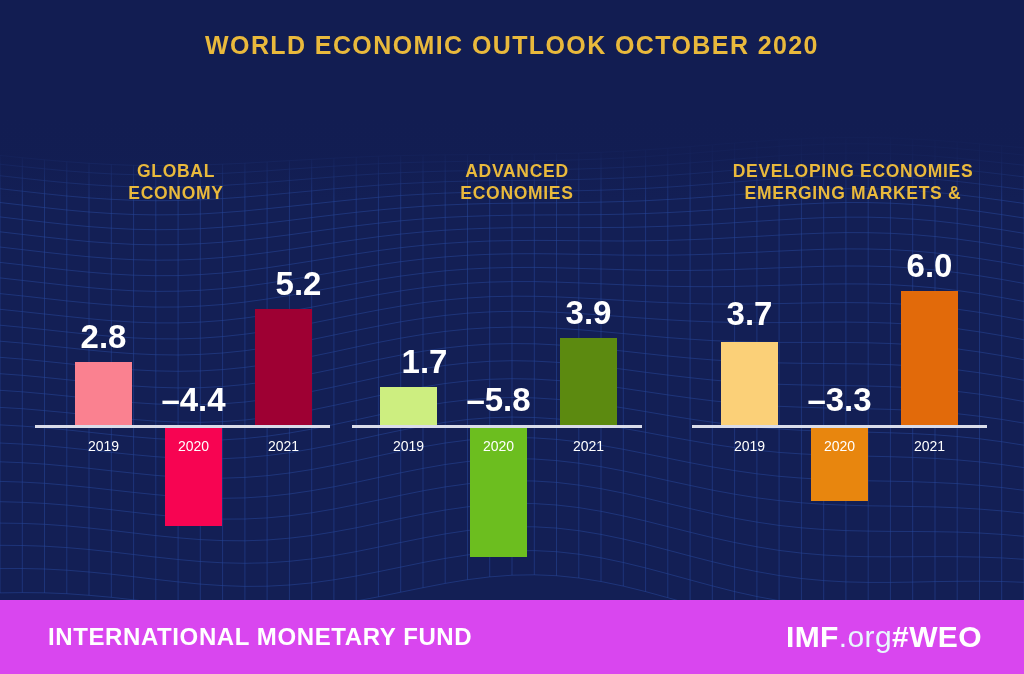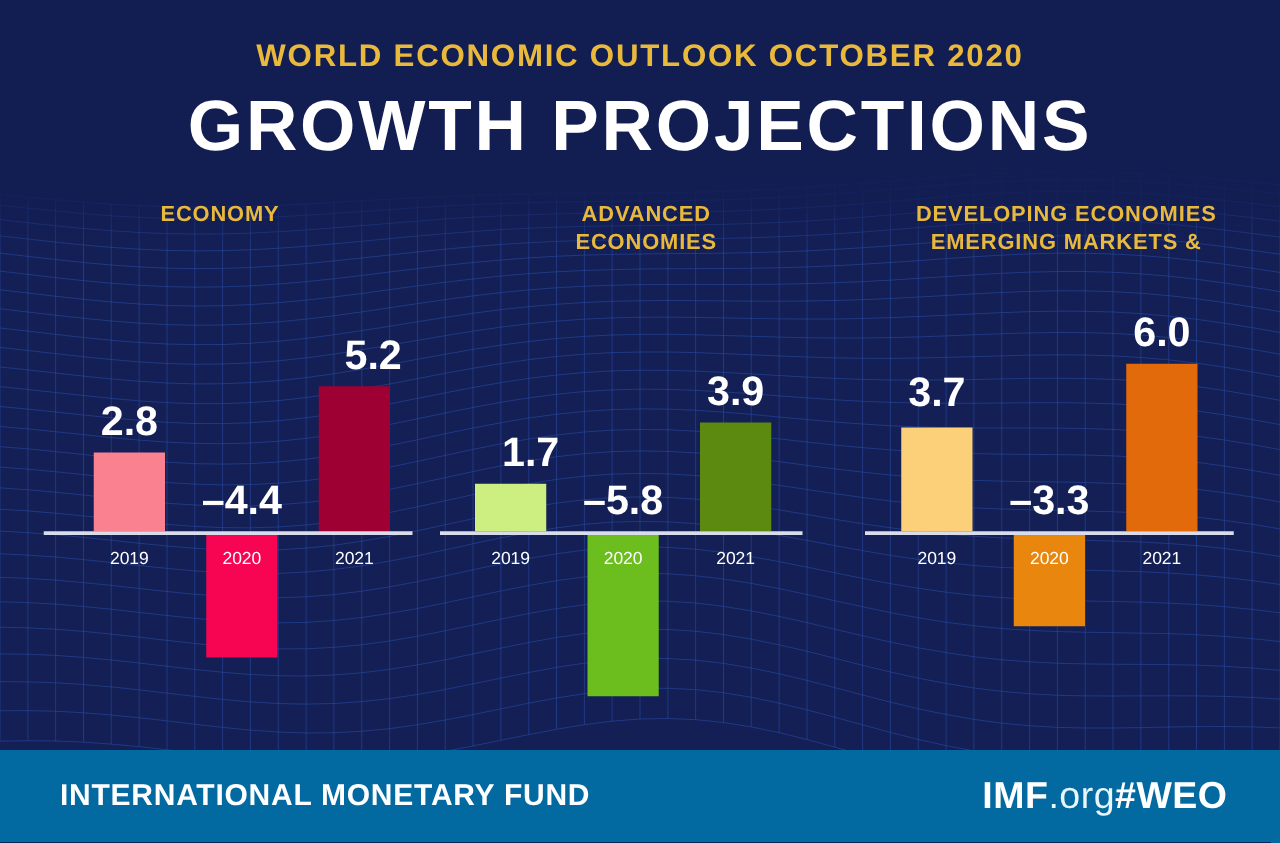--- a/index.html
+++ b/index.html
@@ -89,21 +89,21 @@
     color: #ffffff;
     font-size: 14px;
     text-align: center;
     z-index: 5;
     white-space: nowrap;
   }
   
   #footer {
     position: absolute; left: 0; bottom: 0;
     width: 1024px; height: 74px;
-    background: #0369a1;
+    background: #d946ef;
     z-index: 6;
     display: flex;
     align-items: center;
   }
   #footer-brand {
     position: absolute; left: 48px;
     color: #ffffff;
     font-size: 24px;
     font-weight: bold;
     letter-spacing: 0.6px;
@@ -129,26 +129,26 @@
   <svg id="bg-mesh" viewBox="0 0 1024 600" preserveAspectRatio="none" aria-hidden="true">
     <rect x="0" y="0" width="1024" height="600" fill="#131f55"></rect>
     <g id="mesh-lines" stroke="#3560c8" stroke-width="0.8" fill="none" opacity="0.55">
         <path d="M0.0,155.4L22.3,157.7L44.5,159.8L66.8,161.7L89.0,163.3L111.3,164.5L133.6,165.3L155.8,165.6L178.1,165.5L200.3,165.0L222.6,164.2L244.9,163.2L267.1,161.9L289.4,160.6L311.7,159.4L333.9,158.2L356.2,157.1L378.4,156.2L400.7,155.6L423.0,155.1L445.2,154.8L467.5,154.6L489.7,154.5L512.0,154.3L534.3,154.1L556.5,153.7L578.8,153.1L601.0,152.3L623.3,151.2L645.6,149.8L667.8,148.3L690.1,146.6L712.3,144.8L734.6,143.0L756.9,141.3L779.1,139.9L801.4,138.7L823.7,137.9L845.9,137.5L868.2,137.5L890.4,138.0L912.7,139.0L935.0,140.3L957.2,141.9L979.5,143.8L1001.7,145.8L1024.0,147.8M0.0,164.2L22.3,166.6L44.5,168.8L66.8,170.9L89.0,172.6L111.3,173.9L133.6,174.7L155.8,175.1L178.1,174.9L200.3,174.4L222.6,173.4L244.9,172.2L267.1,170.8L289.4,169.2L311.7,167.7L333.9,166.2L356.2,164.8L378.4,163.7L400.7,162.8L423.0,162.1L445.2,161.7L467.5,161.3L489.7,161.1L512.0,160.9L534.3,160.7L556.5,160.3L578.8,159.8L601.0,159.0L623.3,157.9L645.6,156.6L667.8,155.1L690.1,153.4L712.3,151.5L734.6,149.7L756.9,148.0L779.1,146.4L801.4,145.2L823.7,144.3L845.9,143.8L868.2,143.9L890.4,144.4L912.7,145.4L935.0,146.8L957.2,148.6L979.5,150.6L1001.7,152.8L1024.0,155.1M0.0,175.7L22.3,178.2L44.5,180.6L66.8,182.8L89.0,184.6L111.3,186.0L133.6,186.9L155.8,187.2L178.1,187.1L200.3,186.5L222.6,185.4L244.9,184.0L267.1,182.3L289.4,180.5L311.7,178.7L333.9,176.9L356.2,175.2L378.4,173.8L400.7,172.7L423.0,171.8L445.2,171.1L467.5,170.7L489.7,170.4L512.0,170.1L534.3,169.9L556.5,169.5L578.8,169.0L601.0,168.3L623.3,167.3L645.6,166.1L667.8,164.6L690.1,162.9L712.3,161.1L734.6,159.2L756.9,157.4L779.1,155.8L801.4,154.5L823.7,153.6L845.9,153.1L868.2,153.1L890.4,153.7L912.7,154.7L935.0,156.2L957.2,158.2L979.5,160.4L1001.7,162.8L1024.0,165.2M0.0,188.7L22.3,191.2L44.5,193.7L66.8,196.0L89.0,197.9L111.3,199.3L133.6,200.3L155.8,200.7L178.1,200.5L200.3,199.8L222.6,198.6L244.9,197.0L267.1,195.1L289.4,193.0L311.7,190.9L333.9,188.8L356.2,186.9L378.4,185.2L400.7,183.7L423.0,182.6L445.2,181.7L467.5,181.1L489.7,180.7L512.0,180.5L534.3,180.2L556.5,179.9L578.8,179.5L601.0,178.8L623.3,177.9L645.6,176.8L667.8,175.4L690.1,173.8L712.3,172.0L734.6,170.1L756.9,168.4L779.1,166.7L801.4,165.4L823.7,164.4L845.9,163.9L868.2,163.9L890.4,164.5L912.7,165.6L935.0,167.2L957.2,169.2L979.5,171.6L1001.7,174.2L1024.0,176.9M0.0,202.5L22.3,205.1L44.5,207.6L66.8,210.0L89.0,212.0L111.3,213.5L133.6,214.5L155.8,214.9L178.1,214.7L200.3,214.0L222.6,212.6L244.9,210.9L267.1,208.7L289.4,206.4L311.7,204.0L333.9,201.6L356.2,199.3L378.4,197.3L400.7,195.5L423.0,194.2L445.2,193.1L467.5,192.4L489.7,191.9L512.0,191.5L534.3,191.3L556.5,191.1L578.8,190.7L601.0,190.2L623.3,189.4L645.6,188.4L667.8,187.1L690.1,185.6L712.3,183.9L734.6,182.1L756.9,180.3L779.1,178.7L801.4,177.4L823.7,176.4L845.9,175.8L868.2,175.8L890.4,176.4L912.7,177.6L935.0,179.2L957.2,181.4L979.5,184.0L1001.7,186.8L1024.0,189.7M0.0,216.9L22.3,219.5L44.5,222.1L66.8,224.5L89.0,226.6L111.3,228.2L133.6,229.3L155.8,229.7L178.1,229.5L200.3,228.7L222.6,227.2L244.9,225.3L267.1,223.0L289.4,220.4L311.7,217.6L333.9,214.9L356.2,212.3L378.4,210.0L400.7,208.0L423.0,206.3L445.2,205.0L467.5,204.1L489.7,203.5L512.0,203.2L534.3,202.9L556.5,202.8L578.8,202.5L601.0,202.1L623.3,201.5L645.6,200.7L667.8,199.5L690.1,198.2L712.3,196.6L734.6,194.9L756.9,193.2L779.1,191.6L801.4,190.3L823.7,189.3L845.9,188.7L868.2,188.7L890.4,189.3L912.7,190.5L935.0,192.3L957.2,194.6L979.5,197.3L1001.7,200.3L1024.0,203.4M0.0,231.8L22.3,234.4L44.5,237.0L66.8,239.4L89.0,241.6L111.3,243.2L133.6,244.4L155.8,244.8L178.1,244.6L200.3,243.7L222.6,242.2L244.9,240.1L267.1,237.6L289.4,234.8L311.7,231.7L333.9,228.7L356.2,225.8L378.4,223.2L400.7,220.8L423.0,218.9L445.2,217.4L467.5,216.4L489.7,215.7L512.0,215.2L534.3,215.0L556.5,214.9L578.8,214.8L601.0,214.6L623.3,214.2L645.6,213.5L667.8,212.6L690.1,211.4L712.3,210.0L734.6,208.5L756.9,206.9L779.1,205.4L801.4,204.1L823.7,203.1L845.9,202.5L868.2,202.6L890.4,203.2L912.7,204.4L935.0,206.2L957.2,208.6L979.5,211.4L1001.7,214.6L1024.0,218.0M0.0,247.0L22.3,249.6L44.5,252.2L66.8,254.6L89.0,256.8L111.3,258.5L133.6,259.7L155.8,260.2L178.1,260.0L200.3,259.1L222.6,257.5L244.9,255.3L267.1,252.6L289.4,249.5L311.7,246.2L333.9,242.9L356.2,239.7L378.4,236.7L400.7,234.1L423.0,231.9L445.2,230.2L467.5,229.0L489.7,228.2L512.0,227.7L534.3,227.6L556.5,227.5L578.8,227.6L601.0,227.5L623.3,227.4L645.6,226.9L667.8,226.2L690.1,225.3L712.3,224.1L734.6,222.7L756.9,221.3L779.1,219.9L801.4,218.6L823.7,217.7L845.9,217.2L868.2,217.2L890.4,217.8L912.7,219.1L935.0,220.9L957.2,223.4L979.5,226.4L1001.7,229.7L1024.0,233.3M0.0,262.4L22.3,264.9L44.5,267.5L66.8,270.0L89.0,272.2L111.3,274.0L133.6,275.2L155.8,275.7L178.1,275.6L200.3,274.6L222.6,273.0L244.9,270.7L267.1,267.8L289.4,264.5L311.7,261.0L333.9,257.4L356.2,253.9L378.4,250.6L400.7,247.7L423.0,245.3L445.2,243.4L467.5,242.0L489.7,241.0L512.0,240.6L534.3,240.4L556.5,240.5L578.8,240.7L601.0,240.9L623.3,241.0L645.6,240.8L667.8,240.4L690.1,239.7L712.3,238.8L734.6,237.6L756.9,236.4L779.1,235.1L801.4,234.0L823.7,233.1L845.9,232.6L868.2,232.7L890.4,233.3L912.7,234.6L935.0,236.5L957.2,239.0L979.5,242.1L1001.7,245.6L1024.0,249.3M0.0,277.9L22.3,280.4L44.5,282.9L66.8,285.4L89.0,287.6L111.3,289.5L133.6,290.8L155.8,291.4L178.1,291.2L200.3,290.3L222.6,288.7L244.9,286.3L267.1,283.3L289.4,279.8L311.7,276.1L333.9,272.3L356.2,268.5L378.4,264.9L400.7,261.7L423.0,259.0L445.2,256.9L467.5,255.3L489.7,254.3L512.0,253.8L534.3,253.7L556.5,253.9L578.8,254.3L601.0,254.7L623.3,255.1L645.6,255.2L667.8,255.2L690.1,254.8L712.3,254.1L734.6,253.2L756.9,252.2L779.1,251.1L801.4,250.1L823.7,249.3L845.9,248.9L868.2,249.0L890.4,249.6L912.7,250.9L935.0,252.9L957.2,255.4L979.5,258.6L1001.7,262.1L1024.0,266.0M0.0,293.6L22.3,295.9L44.5,298.4L66.8,300.9L89.0,303.1L111.3,305.0L133.6,306.4L155.8,307.1L178.1,307.0L200.3,306.1L222.6,304.5L244.9,302.1L267.1,299.0L289.4,295.4L311.7,291.5L333.9,287.4L356.2,283.4L378.4,279.5L400.7,276.1L423.0,273.2L445.2,270.8L467.5,269.1L489.7,268.0L512.0,267.5L534.3,267.4L556.5,267.8L578.8,268.4L601.0,269.0L623.3,269.7L645.6,270.2L667.8,270.4L690.1,270.4L712.3,270.1L734.6,269.5L756.9,268.7L779.1,267.8L801.4,267.0L823.7,266.3L845.9,266.0L868.2,266.1L890.4,266.7L912.7,268.0L935.0,270.0L957.2,272.6L979.5,275.8L1001.7,279.4L1024.0,283.4M0.0,309.3L22.3,311.6L44.5,314.0L66.8,316.4L89.0,318.7L111.3,320.7L133.6,322.1L155.8,322.9L178.1,322.9L200.3,322.1L222.6,320.5L244.9,318.0L267.1,314.9L289.4,311.2L311.7,307.2L333.9,302.9L356.2,298.6L378.4,294.6L400.7,290.9L423.0,287.7L445.2,285.2L467.5,283.3L489.7,282.1L512.0,281.6L534.3,281.6L556.5,282.1L578.8,282.9L601.0,283.8L623.3,284.8L645.6,285.6L667.8,286.3L690.1,286.6L712.3,286.7L734.6,286.4L756.9,285.9L779.1,285.3L801.4,284.7L823.7,284.1L845.9,283.9L868.2,284.0L890.4,284.7L912.7,286.0L935.0,287.9L957.2,290.5L979.5,293.7L1001.7,297.5L1024.0,301.5M0.0,325.2L22.3,327.3L44.5,329.6L66.8,332.0L89.0,334.3L111.3,336.3L133.6,337.9L155.8,338.8L178.1,338.9L200.3,338.2L222.6,336.6L244.9,334.2L267.1,331.1L289.4,327.3L311.7,323.2L333.9,318.7L356.2,314.3L378.4,310.0L400.7,306.1L423.0,302.7L445.2,300.0L467.5,298.0L489.7,296.7L512.0,296.2L534.3,296.3L556.5,296.9L578.8,297.9L601.0,299.1L623.3,300.4L645.6,301.7L667.8,302.7L690.1,303.5L712.3,304.0L734.6,304.1L756.9,303.9L779.1,303.6L801.4,303.1L823.7,302.7L845.9,302.6L868.2,302.8L890.4,303.5L912.7,304.7L935.0,306.7L957.2,309.2L979.5,312.4L1001.7,316.2L1024.0,320.3M0.0,341.2L22.3,343.1L44.5,345.4L66.8,347.7L89.0,350.1L111.3,352.1L133.6,353.7L155.8,354.7L178.1,355.0L200.3,354.4L222.6,353.0L244.9,350.7L267.1,347.6L289.4,343.8L311.7,339.6L333.9,335.0L356.2,330.4L378.4,326.0L400.7,321.8L423.0,318.3L445.2,315.4L467.5,313.2L489.7,311.9L512.0,311.3L534.3,311.5L556.5,312.3L578.8,313.5L601.0,315.0L623.3,316.7L645.6,318.3L667.8,319.8L690.1,321.0L712.3,321.9L734.6,322.4L756.9,322.6L779.1,322.6L801.4,322.4L823.7,322.2L845.9,322.1L868.2,322.4L890.4,323.1L912.7,324.3L935.0,326.2L957.2,328.7L979.5,331.9L1001.7,335.6L1024.0,339.7M0.0,357.3L22.3,359.1L44.5,361.3L66.8,363.6L89.0,365.9L111.3,368.0L133.6,369.8L155.8,370.9L178.1,371.3L200.3,370.9L222.6,369.6L244.9,367.4L267.1,364.4L289.4,360.6L311.7,356.4L333.9,351.8L356.2,347.0L378.4,342.4L400.7,338.2L423.0,334.4L445.2,331.4L467.5,329.1L489.7,327.7L512.0,327.1L534.3,327.3L556.5,328.2L578.8,329.7L601.0,331.5L623.3,333.6L645.6,335.6L667.8,337.6L690.1,339.2L712.3,340.6L734.6,341.5L756.9,342.1L779.1,342.4L801.4,342.4L823.7,342.4L845.9,342.5L868.2,342.8L890.4,343.5L912.7,344.7L935.0,346.5L957.2,348.9L979.5,352.0L1001.7,355.6L1024.0,359.7M0.0,373.7L22.3,375.3L44.5,377.4L66.8,379.7L89.0,382.0L111.3,384.2L133.6,386.0L155.8,387.3L178.1,387.9L200.3,387.7L222.6,386.5L244.9,384.5L267.1,381.6L289.4,377.9L311.7,373.7L333.9,369.1L356.2,364.3L378.4,359.5L400.7,355.1L423.0,351.2L445.2,348.0L467.5,345.6L489.7,344.1L512.0,343.6L534.3,343.8L556.5,344.9L578.8,346.6L601.0,348.7L623.3,351.1L645.6,353.6L667.8,356.0L690.1,358.1L712.3,359.9L734.6,361.3L756.9,362.3L779.1,362.9L801.4,363.3L823.7,363.5L845.9,363.7L868.2,364.0L890.4,364.7L912.7,365.8L935.0,367.5L957.2,369.8L979.5,372.8L1001.7,376.3L1024.0,380.3M0.0,390.3L22.3,391.8L44.5,393.8L66.8,396.0L89.0,398.3L111.3,400.6L133.6,402.6L155.8,404.0L178.1,404.8L200.3,404.8L222.6,403.8L244.9,402.0L267.1,399.3L289.4,395.7L311.7,391.5L333.9,386.9L356.2,382.1L378.4,377.3L400.7,372.7L423.0,368.7L445.2,365.4L467.5,362.9L489.7,361.3L512.0,360.7L534.3,361.1L556.5,362.3L578.8,364.2L601.0,366.6L623.3,369.3L645.6,372.3L667.8,375.1L690.1,377.7L712.3,380.0L734.6,381.9L756.9,383.3L779.1,384.3L801.4,384.9L823.7,385.3L845.9,385.6L868.2,386.0L890.4,386.7L912.7,387.7L935.0,389.3L957.2,391.4L979.5,394.2L1001.7,397.6L1024.0,401.5M0.0,407.4L22.3,408.7L44.5,410.6L66.8,412.7L89.0,415.1L111.3,417.4L133.6,419.5L155.8,421.1L178.1,422.1L200.3,422.3L222.6,421.6L244.9,420.0L267.1,417.4L289.4,414.1L311.7,410.0L333.9,405.4L356.2,400.6L378.4,395.7L400.7,391.1L423.0,387.0L445.2,383.5L467.5,380.9L489.7,379.3L512.0,378.7L534.3,379.1L556.5,380.4L578.8,382.5L601.0,385.2L623.3,388.3L645.6,391.6L667.8,394.9L690.1,398.0L712.3,400.8L734.6,403.1L756.9,404.9L779.1,406.3L801.4,407.2L823.7,407.9L845.9,408.3L868.2,408.8L890.4,409.4L912.7,410.3L935.0,411.7L957.2,413.7L979.5,416.3L1001.7,419.4L1024.0,423.1M0.0,424.9L22.3,426.1L44.5,427.8L66.8,429.9L89.0,432.2L111.3,434.6L133.6,436.8L155.8,438.6L178.1,439.9L200.3,440.3L222.6,439.9L244.9,438.5L267.1,436.2L289.4,433.0L311.7,429.1L333.9,424.6L356.2,419.8L378.4,415.0L400.7,410.3L423.0,406.1L445.2,402.5L467.5,399.8L489.7,398.1L512.0,397.5L534.3,397.9L556.5,399.3L578.8,401.5L601.0,404.5L623.3,407.9L645.6,411.6L667.8,415.4L690.1,419.0L712.3,422.2L734.6,425.0L756.9,427.3L779.1,429.0L801.4,430.3L823.7,431.1L845.9,431.7L868.2,432.2L890.4,432.8L912.7,433.6L935.0,434.8L957.2,436.5L979.5,438.8L1001.7,441.7L1024.0,445.2M0.0,443.0L22.3,444.1L44.5,445.6L66.8,447.7L89.0,450.0L111.3,452.4L133.6,454.7L155.8,456.7L178.1,458.1L200.3,458.9L222.6,458.7L244.9,457.6L267.1,455.6L289.4,452.7L311.7,448.9L333.9,444.6L356.2,439.9L378.4,435.0L400.7,430.3L423.0,426.0L445.2,422.3L467.5,419.5L489.7,417.7L512.0,417.1L534.3,417.5L556.5,418.9L578.8,421.3L601.0,424.5L623.3,428.3L645.6,432.3L667.8,436.5L690.1,440.5L712.3,444.3L734.6,447.5L756.9,450.2L779.1,452.4L801.4,453.9L823.7,455.0L845.9,455.7L868.2,456.2L890.4,456.7L912.7,457.4L935.0,458.4L957.2,459.9L979.5,461.9L1001.7,464.5L1024.0,467.6M0.0,461.8L22.3,462.7L44.5,464.1L66.8,466.1L89.0,468.3L111.3,470.8L133.6,473.2L155.8,475.4L178.1,477.0L200.3,478.0L222.6,478.2L244.9,477.4L267.1,475.7L289.4,473.0L311.7,469.5L333.9,465.3L356.2,460.7L378.4,455.8L400.7,451.1L423.0,446.8L445.2,443.0L467.5,440.1L489.7,438.2L512.0,437.5L534.3,437.9L556.5,439.4L578.8,441.9L601.0,445.3L623.3,449.3L645.6,453.7L667.8,458.2L690.1,462.7L712.3,466.9L734.6,470.6L756.9,473.8L779.1,476.3L801.4,478.1L823.7,479.4L845.9,480.2L868.2,480.8L890.4,481.2L912.7,481.7L935.0,482.5L957.2,483.6L979.5,485.3L1001.7,487.5L1024.0,490.3M0.0,481.4L22.3,482.1L44.5,483.3L66.8,485.2L89.0,487.4L111.3,489.9L133.6,492.4L155.8,494.7L178.1,496.6L200.3,497.9L222.6,498.3L244.9,497.9L267.1,496.4L289.4,494.0L311.7,490.7L333.9,486.8L356.2,482.3L378.4,477.5L400.7,472.8L423.0,468.4L445.2,464.5L467.5,461.5L489.7,459.5L512.0,458.7L534.3,459.0L556.5,460.6L578.8,463.2L601.0,466.7L623.3,470.9L645.6,475.6L667.8,480.6L690.1,485.4L712.3,490.1L734.6,494.2L756.9,497.8L779.1,500.6L801.4,502.8L823.7,504.3L845.9,505.2L868.2,505.8L890.4,506.1L912.7,506.5L935.0,506.9L957.2,507.8L979.5,509.1L1001.7,510.9L1024.0,513.2M0.0,501.7L22.3,502.3L44.5,503.4L66.8,505.1L89.0,507.3L111.3,509.7L133.6,512.3L155.8,514.8L178.1,516.9L200.3,518.4L222.6,519.1L244.9,519.0L267.1,517.9L289.4,515.8L311.7,512.8L333.9,509.0L356.2,504.6L378.4,500.0L400.7,495.3L423.0,490.8L445.2,486.9L467.5,483.8L489.7,481.7L512.0,480.7L534.3,481.0L556.5,482.4L578.8,485.1L601.0,488.7L623.3,493.1L645.6,498.1L667.8,503.4L690.1,508.6L712.3,513.6L734.6,518.2L756.9,522.1L779.1,525.4L801.4,527.8L823.7,529.5L845.9,530.6L868.2,531.1L890.4,531.4L912.7,531.5L935.0,531.7L957.2,532.1L979.5,533.0L1001.7,534.4L1024.0,536.3M0.0,523.1L22.3,523.4L44.5,524.3L66.8,525.9L89.0,528.0L111.3,530.4L133.6,533.0L155.8,535.6L178.1,537.8L200.3,539.6L222.6,540.6L244.9,540.8L267.1,540.0L289.4,538.2L311.7,535.5L333.9,531.9L356.2,527.8L378.4,523.2L400.7,518.5L423.0,514.0L445.2,510.0L467.5,506.8L489.7,504.5L512.0,503.4L534.3,503.6L556.5,505.0L578.8,507.6L601.0,511.3L623.3,515.9L645.6,521.0L667.8,526.6L690.1,532.2L712.3,537.6L734.6,542.5L756.9,546.8L779.1,550.4L801.4,553.1L823.7,555.0L845.9,556.2L868.2,556.7L890.4,556.8L912.7,556.7L935.0,556.6L957.2,556.7L979.5,557.1L1001.7,557.9L1024.0,559.3M0.0,545.3L22.3,545.5L44.5,546.2L66.8,547.6L89.0,549.5L111.3,551.9L133.6,554.5L155.8,557.1L178.1,559.5L200.3,561.5L222.6,562.8L244.9,563.3L267.1,562.8L289.4,561.3L311.7,558.9L333.9,555.6L356.2,551.6L378.4,547.1L400.7,542.5L423.0,538.0L445.2,533.9L467.5,530.5L489.7,528.1L512.0,526.8L534.3,526.8L556.5,528.1L578.8,530.7L601.0,534.4L623.3,539.0L645.6,544.3L667.8,550.1L690.1,556.0L712.3,561.7L734.6,567.0L756.9,571.6L779.1,575.5L801.4,578.5L823.7,580.6L845.9,581.9L868.2,582.4L890.4,582.4L912.7,582.1L935.0,581.6L957.2,581.3L979.5,581.2L1001.7,581.5L1024.0,582.3M0.0,568.6L22.3,568.5L44.5,569.0L66.8,570.2L89.0,572.0L111.3,574.2L133.6,576.7L155.8,579.4L178.1,581.9L200.3,584.1L222.6,585.6L244.9,586.4L267.1,586.2L289.4,585.0L311.7,582.9L333.9,579.8L356.2,576.0L378.4,571.7L400.7,567.1L423.0,562.5L445.2,558.4L467.5,554.9L489.7,552.3L512.0,550.8L534.3,550.6L556.5,551.7L578.8,554.2L601.0,557.8L623.3,562.5L645.6,567.9L667.8,573.8L690.1,579.9L712.3,585.9L734.6,591.6L756.9,596.5L779.1,600.7L801.4,603.9L823.7,606.2L845.9,607.6L868.2,608.1L890.4,608.0L912.7,607.4L935.0,606.6L957.2,605.8L979.5,605.2L1001.7,605.0L1024.0,605.2M0.0,592.9L22.3,592.6L44.5,592.8L66.8,593.7L89.0,595.3L111.3,597.3L133.6,599.8L155.8,602.4L178.1,605.0L200.3,607.2L222.6,609.0L244.9,610.0L267.1,610.1L289.4,609.3L311.7,607.4L333.9,604.6L356.2,601.0L378.4,596.8L400.7,592.2L423.0,587.7L445.2,583.4L467.5,579.7L489.7,576.9L512.0,575.2L534.3,574.8L556.5,575.7L578.8,578.0L601.0,581.5L623.3,586.1L645.6,591.6L667.8,597.7L690.1,604.0L712.3,610.2L734.6,616.1L756.9,621.4L779.1,625.8L801.4,629.3L823.7,631.7L845.9,633.1L868.2,633.7L890.4,633.4L912.7,632.6L935.0,631.4L957.2,630.2L979.5,629.1L1001.7,628.3L1024.0,627.9M0.0,155.4L0.0,164.2L0.0,175.7L0.0,188.7L0.0,202.5L0.0,216.9L0.0,231.8L0.0,247.0L0.0,262.4L0.0,277.9L0.0,293.6L0.0,309.3L0.0,325.2L0.0,341.2L0.0,357.3L0.0,373.7L0.0,390.3L0.0,407.4L0.0,424.9L0.0,443.0L0.0,461.8L0.0,481.4L0.0,501.7L0.0,523.1L0.0,545.3L0.0,568.6L0.0,592.9M22.3,157.7L22.3,166.6L22.3,178.2L22.3,191.2L22.3,205.1L22.3,219.5L22.3,234.4L22.3,249.6L22.3,264.9L22.3,280.4L22.3,295.9L22.3,311.6L22.3,327.3L22.3,343.1L22.3,359.1L22.3,375.3L22.3,391.8L22.3,408.7L22.3,426.1L22.3,444.1L22.3,462.7L22.3,482.1L22.3,502.3L22.3,523.4L22.3,545.5L22.3,568.5L22.3,592.6M44.5,159.8L44.5,168.8L44.5,180.6L44.5,193.7L44.5,207.6L44.5,222.1L44.5,237.0L44.5,252.2L44.5,267.5L44.5,282.9L44.5,298.4L44.5,314.0L44.5,329.6L44.5,345.4L44.5,361.3L44.5,377.4L44.5,393.8L44.5,410.6L44.5,427.8L44.5,445.6L44.5,464.1L44.5,483.3L44.5,503.4L44.5,524.3L44.5,546.2L44.5,569.0L44.5,592.8M66.8,161.7L66.8,170.9L66.8,182.8L66.8,196.0L66.8,210.0L66.8,224.5L66.8,239.4L66.8,254.6L66.8,270.0L66.8,285.4L66.8,300.9L66.8,316.4L66.8,332.0L66.8,347.7L66.8,363.6L66.8,379.7L66.8,396.0L66.8,412.7L66.8,429.9L66.8,447.7L66.8,466.1L66.8,485.2L66.8,505.1L66.8,525.9L66.8,547.6L66.8,570.2L66.8,593.7M89.0,163.3L89.0,172.6L89.0,184.6L89.0,197.9L89.0,212.0L89.0,226.6L89.0,241.6L89.0,256.8L89.0,272.2L89.0,287.6L89.0,303.1L89.0,318.7L89.0,334.3L89.0,350.1L89.0,365.9L89.0,382.0L89.0,398.3L89.0,415.1L89.0,432.2L89.0,450.0L89.0,468.3L89.0,487.4L89.0,507.3L89.0,528.0L89.0,549.5L89.0,572.0L89.0,595.3M111.3,164.5L111.3,173.9L111.3,186.0L111.3,199.3L111.3,213.5L111.3,228.2L111.3,243.2L111.3,258.5L111.3,274.0L111.3,289.5L111.3,305.0L111.3,320.7L111.3,336.3L111.3,352.1L111.3,368.0L111.3,384.2L111.3,400.6L111.3,417.4L111.3,434.6L111.3,452.4L111.3,470.8L111.3,489.9L111.3,509.7L111.3,530.4L111.3,551.9L111.3,574.2L111.3,597.3M133.6,165.3L133.6,174.7L133.6,186.9L133.6,200.3L133.6,214.5L133.6,229.3L133.6,244.4L133.6,259.7L133.6,275.2L133.6,290.8L133.6,306.4L133.6,322.1L133.6,337.9L133.6,353.7L133.6,369.8L133.6,386.0L133.6,402.6L133.6,419.5L133.6,436.8L133.6,454.7L133.6,473.2L133.6,492.4L133.6,512.3L133.6,533.0L133.6,554.5L133.6,576.7L133.6,599.8M155.8,165.6L155.8,175.1L155.8,187.2L155.8,200.7L155.8,214.9L155.8,229.7L155.8,244.8L155.8,260.2L155.8,275.7L155.8,291.4L155.8,307.1L155.8,322.9L155.8,338.8L155.8,354.7L155.8,370.9L155.8,387.3L155.8,404.0L155.8,421.1L155.8,438.6L155.8,456.7L155.8,475.4L155.8,494.7L155.8,514.8L155.8,535.6L155.8,557.1L155.8,579.4L155.8,602.4M178.1,165.5L178.1,174.9L178.1,187.1L178.1,200.5L178.1,214.7L178.1,229.5L178.1,244.6L178.1,260.0L178.1,275.6L178.1,291.2L178.1,307.0L178.1,322.9L178.1,338.9L178.1,355.0L178.1,371.3L178.1,387.9L178.1,404.8L178.1,422.1L178.1,439.9L178.1,458.1L178.1,477.0L178.1,496.6L178.1,516.9L178.1,537.8L178.1,559.5L178.1,581.9L178.1,605.0M200.3,165.0L200.3,174.4L200.3,186.5L200.3,199.8L200.3,214.0L200.3,228.7L200.3,243.7L200.3,259.1L200.3,274.6L200.3,290.3L200.3,306.1L200.3,322.1L200.3,338.2L200.3,354.4L200.3,370.9L200.3,387.7L200.3,404.8L200.3,422.3L200.3,440.3L200.3,458.9L200.3,478.0L200.3,497.9L200.3,518.4L200.3,539.6L200.3,561.5L200.3,584.1L200.3,607.2M222.6,164.2L222.6,173.4L222.6,185.4L222.6,198.6L222.6,212.6L222.6,227.2L222.6,242.2L222.6,257.5L222.6,273.0L222.6,288.7L222.6,304.5L222.6,320.5L222.6,336.6L222.6,353.0L222.6,369.6L222.6,386.5L222.6,403.8L222.6,421.6L222.6,439.9L222.6,458.7L222.6,478.2L222.6,498.3L222.6,519.1L222.6,540.6L222.6,562.8L222.6,585.6L222.6,609.0M244.9,163.2L244.9,172.2L244.9,184.0L244.9,197.0L244.9,210.9L244.9,225.3L244.9,240.1L244.9,255.3L244.9,270.7L244.9,286.3L244.9,302.1L244.9,318.0L244.9,334.2L244.9,350.7L244.9,367.4L244.9,384.5L244.9,402.0L244.9,420.0L244.9,438.5L244.9,457.6L244.9,477.4L244.9,497.9L244.9,519.0L244.9,540.8L244.9,563.3L244.9,586.4L244.9,610.0M267.1,161.9L267.1,170.8L267.1,182.3L267.1,195.1L267.1,208.7L267.1,223.0L267.1,237.6L267.1,252.6L267.1,267.8L267.1,283.3L267.1,299.0L267.1,314.9L267.1,331.1L267.1,347.6L267.1,364.4L267.1,381.6L267.1,399.3L267.1,417.4L267.1,436.2L267.1,455.6L267.1,475.7L267.1,496.4L267.1,517.9L267.1,540.0L267.1,562.8L267.1,586.2L267.1,610.1M289.4,160.6L289.4,169.2L289.4,180.5L289.4,193.0L289.4,206.4L289.4,220.4L289.4,234.8L289.4,249.5L289.4,264.5L289.4,279.8L289.4,295.4L289.4,311.2L289.4,327.3L289.4,343.8L289.4,360.6L289.4,377.9L289.4,395.7L289.4,414.1L289.4,433.0L289.4,452.7L289.4,473.0L289.4,494.0L289.4,515.8L289.4,538.2L289.4,561.3L289.4,585.0L289.4,609.3M311.7,159.4L311.7,167.7L311.7,178.7L311.7,190.9L311.7,204.0L311.7,217.6L311.7,231.7L311.7,246.2L311.7,261.0L311.7,276.1L311.7,291.5L311.7,307.2L311.7,323.2L311.7,339.6L311.7,356.4L311.7,373.7L311.7,391.5L311.7,410.0L311.7,429.1L311.7,448.9L311.7,469.5L311.7,490.7L311.7,512.8L311.7,535.5L311.7,558.9L311.7,582.9L311.7,607.4M333.9,158.2L333.9,166.2L333.9,176.9L333.9,188.8L333.9,201.6L333.9,214.9L333.9,228.7L333.9,242.9L333.9,257.4L333.9,272.3L333.9,287.4L333.9,302.9L333.9,318.7L333.9,335.0L333.9,351.8L333.9,369.1L333.9,386.9L333.9,405.4L333.9,424.6L333.9,444.6L333.9,465.3L333.9,486.8L333.9,509.0L333.9,531.9L333.9,555.6L333.9,579.8L333.9,604.6M356.2,157.1L356.2,164.8L356.2,175.2L356.2,186.9L356.2,199.3L356.2,212.3L356.2,225.8L356.2,239.7L356.2,253.9L356.2,268.5L356.2,283.4L356.2,298.6L356.2,314.3L356.2,330.4L356.2,347.0L356.2,364.3L356.2,382.1L356.2,400.6L356.2,419.8L356.2,439.9L356.2,460.7L356.2,482.3L356.2,504.6L356.2,527.8L356.2,551.6L356.2,576.0L356.2,601.0M378.4,156.2L378.4,163.7L378.4,173.8L378.4,185.2L378.4,197.3L378.4,210.0L378.4,223.2L378.4,236.7L378.4,250.6L378.4,264.9L378.4,279.5L378.4,294.6L378.4,310.0L378.4,326.0L378.4,342.4L378.4,359.5L378.4,377.3L378.4,395.7L378.4,415.0L378.4,435.0L378.4,455.8L378.4,477.5L378.4,500.0L378.4,523.2L378.4,547.1L378.4,571.7L378.4,596.8M400.7,155.6L400.7,162.8L400.7,172.7L400.7,183.7L400.7,195.5L400.7,208.0L400.7,220.8L400.7,234.1L400.7,247.7L400.7,261.7L400.7,276.1L400.7,290.9L400.7,306.1L400.7,321.8L400.7,338.2L400.7,355.1L400.7,372.7L400.7,391.1L400.7,410.3L400.7,430.3L400.7,451.1L400.7,472.8L400.7,495.3L400.7,518.5L400.7,542.5L400.7,567.1L400.7,592.2M423.0,155.1L423.0,162.1L423.0,171.8L423.0,182.6L423.0,194.2L423.0,206.3L423.0,218.9L423.0,231.9L423.0,245.3L423.0,259.0L423.0,273.2L423.0,287.7L423.0,302.7L423.0,318.3L423.0,334.4L423.0,351.2L423.0,368.7L423.0,387.0L423.0,406.1L423.0,426.0L423.0,446.8L423.0,468.4L423.0,490.8L423.0,514.0L423.0,538.0L423.0,562.5L423.0,587.7M445.2,154.8L445.2,161.7L445.2,171.1L445.2,181.7L445.2,193.1L445.2,205.0L445.2,217.4L445.2,230.2L445.2,243.4L445.2,256.9L445.2,270.8L445.2,285.2L445.2,300.0L445.2,315.4L445.2,331.4L445.2,348.0L445.2,365.4L445.2,383.5L445.2,402.5L445.2,422.3L445.2,443.0L445.2,464.5L445.2,486.9L445.2,510.0L445.2,533.9L445.2,558.4L445.2,583.4M467.5,154.6L467.5,161.3L467.5,170.7L467.5,181.1L467.5,192.4L467.5,204.1L467.5,216.4L467.5,229.0L467.5,242.0L467.5,255.3L467.5,269.1L467.5,283.3L467.5,298.0L467.5,313.2L467.5,329.1L467.5,345.6L467.5,362.9L467.5,380.9L467.5,399.8L467.5,419.5L467.5,440.1L467.5,461.5L467.5,483.8L467.5,506.8L467.5,530.5L467.5,554.9L467.5,579.7M489.7,154.5L489.7,161.1L489.7,170.4L489.7,180.7L489.7,191.9L489.7,203.5L489.7,215.7L489.7,228.2L489.7,241.0L489.7,254.3L489.7,268.0L489.7,282.1L489.7,296.7L489.7,311.9L489.7,327.7L489.7,344.1L489.7,361.3L489.7,379.3L489.7,398.1L489.7,417.7L489.7,438.2L489.7,459.5L489.7,481.7L489.7,504.5L489.7,528.1L489.7,552.3L489.7,576.9M512.0,154.3L512.0,160.9L512.0,170.1L512.0,180.5L512.0,191.5L512.0,203.2L512.0,215.2L512.0,227.7L512.0,240.6L512.0,253.8L512.0,267.5L512.0,281.6L512.0,296.2L512.0,311.3L512.0,327.1L512.0,343.6L512.0,360.7L512.0,378.7L512.0,397.5L512.0,417.1L512.0,437.5L512.0,458.7L512.0,480.7L512.0,503.4L512.0,526.8L512.0,550.8L512.0,575.2M534.3,154.1L534.3,160.7L534.3,169.9L534.3,180.2L534.3,191.3L534.3,202.9L534.3,215.0L534.3,227.6L534.3,240.4L534.3,253.7L534.3,267.4L534.3,281.6L534.3,296.3L534.3,311.5L534.3,327.3L534.3,343.8L534.3,361.1L534.3,379.1L534.3,397.9L534.3,417.5L534.3,437.9L534.3,459.0L534.3,481.0L534.3,503.6L534.3,526.8L534.3,550.6L534.3,574.8M556.5,153.7L556.5,160.3L556.5,169.5L556.5,179.9L556.5,191.1L556.5,202.8L556.5,214.9L556.5,227.5L556.5,240.5L556.5,253.9L556.5,267.8L556.5,282.1L556.5,296.9L556.5,312.3L556.5,328.2L556.5,344.9L556.5,362.3L556.5,380.4L556.5,399.3L556.5,418.9L556.5,439.4L556.5,460.6L556.5,482.4L556.5,505.0L556.5,528.1L556.5,551.7L556.5,575.7M578.8,153.1L578.8,159.8L578.8,169.0L578.8,179.5L578.8,190.7L578.8,202.5L578.8,214.8L578.8,227.6L578.8,240.7L578.8,254.3L578.8,268.4L578.8,282.9L578.8,297.9L578.8,313.5L578.8,329.7L578.8,346.6L578.8,364.2L578.8,382.5L578.8,401.5L578.8,421.3L578.8,441.9L578.8,463.2L578.8,485.1L578.8,507.6L578.8,530.7L578.8,554.2L578.8,578.0M601.0,152.3L601.0,159.0L601.0,168.3L601.0,178.8L601.0,190.2L601.0,202.1L601.0,214.6L601.0,227.5L601.0,240.9L601.0,254.7L601.0,269.0L601.0,283.8L601.0,299.1L601.0,315.0L601.0,331.5L601.0,348.7L601.0,366.6L601.0,385.2L601.0,404.5L601.0,424.5L601.0,445.3L601.0,466.7L601.0,488.7L601.0,511.3L601.0,534.4L601.0,557.8L601.0,581.5M623.3,151.2L623.3,157.9L623.3,167.3L623.3,177.9L623.3,189.4L623.3,201.5L623.3,214.2L623.3,227.4L623.3,241.0L623.3,255.1L623.3,269.7L623.3,284.8L623.3,300.4L623.3,316.7L623.3,333.6L623.3,351.1L623.3,369.3L623.3,388.3L623.3,407.9L623.3,428.3L623.3,449.3L623.3,470.9L623.3,493.1L623.3,515.9L623.3,539.0L623.3,562.5L623.3,586.1M645.6,149.8L645.6,156.6L645.6,166.1L645.6,176.8L645.6,188.4L645.6,200.7L645.6,213.5L645.6,226.9L645.6,240.8L645.6,255.2L645.6,270.2L645.6,285.6L645.6,301.7L645.6,318.3L645.6,335.6L645.6,353.6L645.6,372.3L645.6,391.6L645.6,411.6L645.6,432.3L645.6,453.7L645.6,475.6L645.6,498.1L645.6,521.0L645.6,544.3L645.6,567.9L645.6,591.6M667.8,148.3L667.8,155.1L667.8,164.6L667.8,175.4L667.8,187.1L667.8,199.5L667.8,212.6L667.8,226.2L667.8,240.4L667.8,255.2L667.8,270.4L667.8,286.3L667.8,302.7L667.8,319.8L667.8,337.6L667.8,356.0L667.8,375.1L667.8,394.9L667.8,415.4L667.8,436.5L667.8,458.2L667.8,480.6L667.8,503.4L667.8,526.6L667.8,550.1L667.8,573.8L667.8,597.7M690.1,146.6L690.1,153.4L690.1,162.9L690.1,173.8L690.1,185.6L690.1,198.2L690.1,211.4L690.1,225.3L690.1,239.7L690.1,254.8L690.1,270.4L690.1,286.6L690.1,303.5L690.1,321.0L690.1,339.2L690.1,358.1L690.1,377.7L690.1,398.0L690.1,419.0L690.1,440.5L690.1,462.7L690.1,485.4L690.1,508.6L690.1,532.2L690.1,556.0L690.1,579.9L690.1,604.0M712.3,144.8L712.3,151.5L712.3,161.1L712.3,172.0L712.3,183.9L712.3,196.6L712.3,210.0L712.3,224.1L712.3,238.8L712.3,254.1L712.3,270.1L712.3,286.7L712.3,304.0L712.3,321.9L712.3,340.6L712.3,359.9L712.3,380.0L712.3,400.8L712.3,422.2L712.3,444.3L712.3,466.9L712.3,490.1L712.3,513.6L712.3,537.6L712.3,561.7L712.3,585.9L712.3,610.2M734.6,143.0L734.6,149.7L734.6,159.2L734.6,170.1L734.6,182.1L734.6,194.9L734.6,208.5L734.6,222.7L734.6,237.6L734.6,253.2L734.6,269.5L734.6,286.4L734.6,304.1L734.6,322.4L734.6,341.5L734.6,361.3L734.6,381.9L734.6,403.1L734.6,425.0L734.6,447.5L734.6,470.6L734.6,494.2L734.6,518.2L734.6,542.5L734.6,567.0L734.6,591.6L734.6,616.1M756.9,141.3L756.9,148.0L756.9,157.4L756.9,168.4L756.9,180.3L756.9,193.2L756.9,206.9L756.9,221.3L756.9,236.4L756.9,252.2L756.9,268.7L756.9,285.9L756.9,303.9L756.9,322.6L756.9,342.1L756.9,362.3L756.9,383.3L756.9,404.9L756.9,427.3L756.9,450.2L756.9,473.8L756.9,497.8L756.9,522.1L756.9,546.8L756.9,571.6L756.9,596.5L756.9,621.4M779.1,139.9L779.1,146.4L779.1,155.8L779.1,166.7L779.1,178.7L779.1,191.6L779.1,205.4L779.1,219.9L779.1,235.1L779.1,251.1L779.1,267.8L779.1,285.3L779.1,303.6L779.1,322.6L779.1,342.4L779.1,362.9L779.1,384.3L779.1,406.3L779.1,429.0L779.1,452.4L779.1,476.3L779.1,500.6L779.1,525.4L779.1,550.4L779.1,575.5L779.1,600.7L779.1,625.8M801.4,138.7L801.4,145.2L801.4,154.5L801.4,165.4L801.4,177.4L801.4,190.3L801.4,204.1L801.4,218.6L801.4,234.0L801.4,250.1L801.4,267.0L801.4,284.7L801.4,303.1L801.4,322.4L801.4,342.4L801.4,363.3L801.4,384.9L801.4,407.2L801.4,430.3L801.4,453.9L801.4,478.1L801.4,502.8L801.4,527.8L801.4,553.1L801.4,578.5L801.4,603.9L801.4,629.3M823.7,137.9L823.7,144.3L823.7,153.6L823.7,164.4L823.7,176.4L823.7,189.3L823.7,203.1L823.7,217.7L823.7,233.1L823.7,249.3L823.7,266.3L823.7,284.1L823.7,302.7L823.7,322.2L823.7,342.4L823.7,363.5L823.7,385.3L823.7,407.9L823.7,431.1L823.7,455.0L823.7,479.4L823.7,504.3L823.7,529.5L823.7,555.0L823.7,580.6L823.7,606.2L823.7,631.7M845.9,137.5L845.9,143.8L845.9,153.1L845.9,163.9L845.9,175.8L845.9,188.7L845.9,202.5L845.9,217.2L845.9,232.6L845.9,248.9L845.9,266.0L845.9,283.9L845.9,302.6L845.9,322.1L845.9,342.5L845.9,363.7L845.9,385.6L845.9,408.3L845.9,431.7L845.9,455.7L845.9,480.2L845.9,505.2L845.9,530.6L845.9,556.2L845.9,581.9L845.9,607.6L845.9,633.1M868.2,137.5L868.2,143.9L868.2,153.1L868.2,163.9L868.2,175.8L868.2,188.7L868.2,202.6L868.2,217.2L868.2,232.7L868.2,249.0L868.2,266.1L868.2,284.0L868.2,302.8L868.2,322.4L868.2,342.8L868.2,364.0L868.2,386.0L868.2,408.8L868.2,432.2L868.2,456.2L868.2,480.8L868.2,505.8L868.2,531.1L868.2,556.7L868.2,582.4L868.2,608.1L868.2,633.7M890.4,138.0L890.4,144.4L890.4,153.7L890.4,164.5L890.4,176.4L890.4,189.3L890.4,203.2L890.4,217.8L890.4,233.3L890.4,249.6L890.4,266.7L890.4,284.7L890.4,303.5L890.4,323.1L890.4,343.5L890.4,364.7L890.4,386.7L890.4,409.4L890.4,432.8L890.4,456.7L890.4,481.2L890.4,506.1L890.4,531.4L890.4,556.8L890.4,582.4L890.4,608.0L890.4,633.4M912.7,139.0L912.7,145.4L912.7,154.7L912.7,165.6L912.7,177.6L912.7,190.5L912.7,204.4L912.7,219.1L912.7,234.6L912.7,250.9L912.7,268.0L912.7,286.0L912.7,304.7L912.7,324.3L912.7,344.7L912.7,365.8L912.7,387.7L912.7,410.3L912.7,433.6L912.7,457.4L912.7,481.7L912.7,506.5L912.7,531.5L912.7,556.7L912.7,582.1L912.7,607.4L912.7,632.6M935.0,140.3L935.0,146.8L935.0,156.2L935.0,167.2L935.0,179.2L935.0,192.3L935.0,206.2L935.0,220.9L935.0,236.5L935.0,252.9L935.0,270.0L935.0,287.9L935.0,306.7L935.0,326.2L935.0,346.5L935.0,367.5L935.0,389.3L935.0,411.7L935.0,434.8L935.0,458.4L935.0,482.5L935.0,506.9L935.0,531.7L935.0,556.6L935.0,581.6L935.0,606.6L935.0,631.4M957.2,141.9L957.2,148.6L957.2,158.2L957.2,169.2L957.2,181.4L957.2,194.6L957.2,208.6L957.2,223.4L957.2,239.0L957.2,255.4L957.2,272.6L957.2,290.5L957.2,309.2L957.2,328.7L957.2,348.9L957.2,369.8L957.2,391.4L957.2,413.7L957.2,436.5L957.2,459.9L957.2,483.6L957.2,507.8L957.2,532.1L957.2,556.7L957.2,581.3L957.2,605.8L957.2,630.2M979.5,143.8L979.5,150.6L979.5,160.4L979.5,171.6L979.5,184.0L979.5,197.3L979.5,211.4L979.5,226.4L979.5,242.1L979.5,258.6L979.5,275.8L979.5,293.7L979.5,312.4L979.5,331.9L979.5,352.0L979.5,372.8L979.5,394.2L979.5,416.3L979.5,438.8L979.5,461.9L979.5,485.3L979.5,509.1L979.5,533.0L979.5,557.1L979.5,581.2L979.5,605.2L979.5,629.1M1001.7,145.8L1001.7,152.8L1001.7,162.8L1001.7,174.2L1001.7,186.8L1001.7,200.3L1001.7,214.6L1001.7,229.7L1001.7,245.6L1001.7,262.1L1001.7,279.4L1001.7,297.5L1001.7,316.2L1001.7,335.6L1001.7,355.6L1001.7,376.3L1001.7,397.6L1001.7,419.4L1001.7,441.7L1001.7,464.5L1001.7,487.5L1001.7,510.9L1001.7,534.4L1001.7,557.9L1001.7,581.5L1001.7,605.0L1001.7,628.3M1024.0,147.8L1024.0,155.1L1024.0,165.2L1024.0,176.9L1024.0,189.7L1024.0,203.4L1024.0,218.0L1024.0,233.3L1024.0,249.3L1024.0,266.0L1024.0,283.4L1024.0,301.5L1024.0,320.3L1024.0,339.7L1024.0,359.7L1024.0,380.3L1024.0,401.5L1024.0,423.1L1024.0,445.2L1024.0,467.6L1024.0,490.3L1024.0,513.2L1024.0,536.3L1024.0,559.3L1024.0,582.3L1024.0,605.2L1024.0,627.9" fill="none" stroke="#2f56b5" stroke-width="0.7"></path>
       </g>
   </svg>
   <div id="bg-top-fade"></div>
 
   <div id="header">
     <div id="kicker">WORLD ECONOMIC OUTLOOK OCTOBER 2020</div>
-    <div id="main-title">GROWTH PROJECTIONS</div>
   </div>
 
   <div id="groups">
       <div class="group" style="width: 352px;">
         <div class="group-title">
+          <div>GLOBAL</div>
           <div>ECONOMY</div>
         </div>
         <div class="plot">
           <div class="baseline" style="left: 35px; width: 295px; top: 265px;"></div>
           <div class="bar" style="left: 75px; width: 57px; height: 62.72px; top: 202.28px; background: rgb(250, 129, 144);"></div>
           <div class="bar-value" style="left: 53px; width: 101px; top: 158.28px;">2.8</div>
           <div class="bar-label" style="left: 61px; width: 85px; top: 278px;">2019</div>
           <div class="bar" style="left: 165px; width: 57px; height: 98.56px; top: 267px; background: rgb(247, 4, 82);"></div>
           <div class="bar-value" style="left: 143px; width: 101px; top: 221px;">–4.4</div>
           <div class="bar-label" style="left: 151px; width: 85px; top: 278px;">2020</div>

